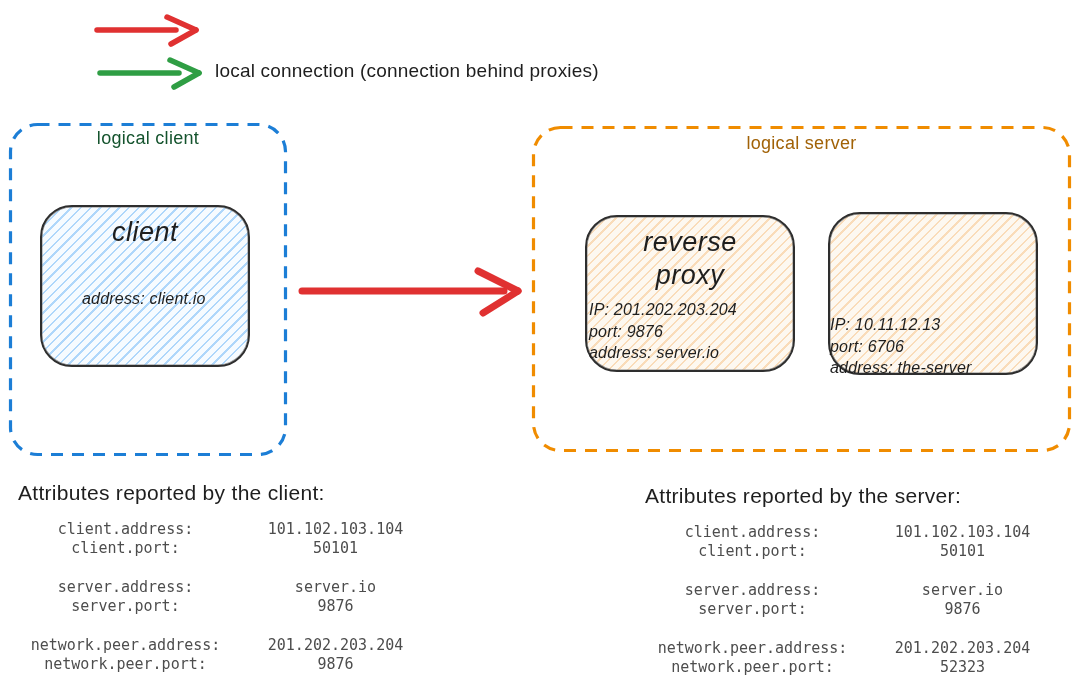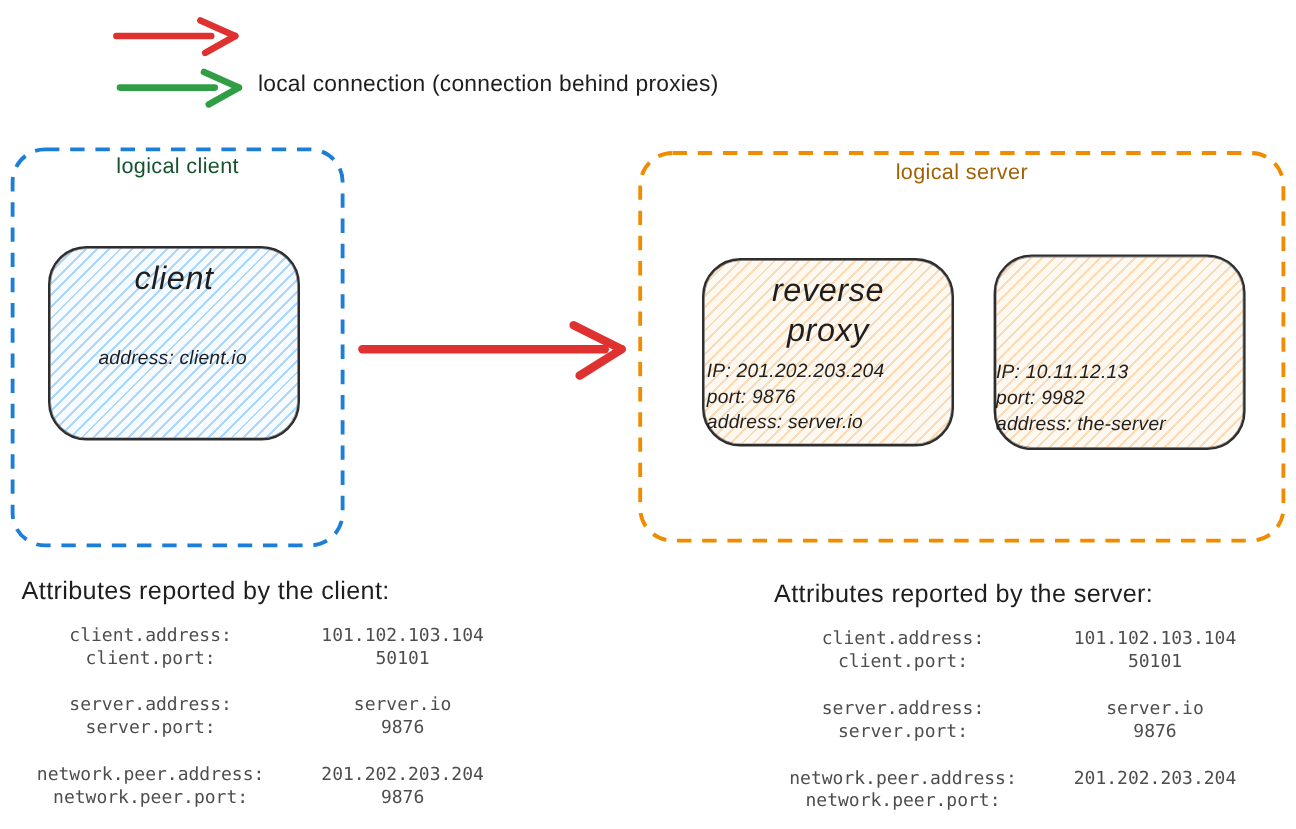--- a/index.html
+++ b/index.html
@@ -63,21 +63,21 @@
   .node-info {
     position: absolute;
     left: 0; right: 6px;
     font-size: 16px;
     line-height: 21.5px;
     letter-spacing: 0.2px;
     white-space: nowrap;
   }
   .info-client  { top: 81px; padding-left: 40px; }
   .info-proxy   { top: 82px; padding-left: 2px; }
-  .info-server  { top: 86px; }
+  .info-server  { top: 100px; }
 
   
   .attrs-heading {
     font-size: 21px;
     letter-spacing: 0.3px;
     margin-bottom: 15px;
     white-space: nowrap;
   }
   .attr-group + .attr-group { margin-top: 20px; }
   .attr-row {
@@ -147,21 +147,21 @@
     <div class="node-info info-proxy">
       <div>IP: 201.202.203.204</div>
       <div>port: 9876</div>
       <div>address: server.io</div>
     </div>
   </div>
 
   <div class="node orange-fill" style="left:828px; top:212px; width:206px; height:159px;">
     <div class="node-info info-server">
       <div>IP: 10.11.12.13</div>
-      <div>port: 9982</div>
+      <div>port: 6706</div>
       <div>address: the-server</div>
     </div>
   </div>
 
   <div class="abs" style="left:18px; top:481px; width:420px;">
     <div class="attrs-heading">Attributes reported by the client:</div>
 
     <div class="attr-group">
       <div class="attr-row">
         <span>client.address:</span>
@@ -221,17 +221,18 @@
       </div>
     </div>
 
     <div class="attr-group">
       <div class="attr-row">
         <span>network.peer.address:</span>
         <span>201.202.203.204</span>
       </div>
       <div class="attr-row">
         <span>network.peer.port:</span>
+        <span>52323</span>
       </div>
     </div>
   </div>
 
 </div>
 
 </body></html>

